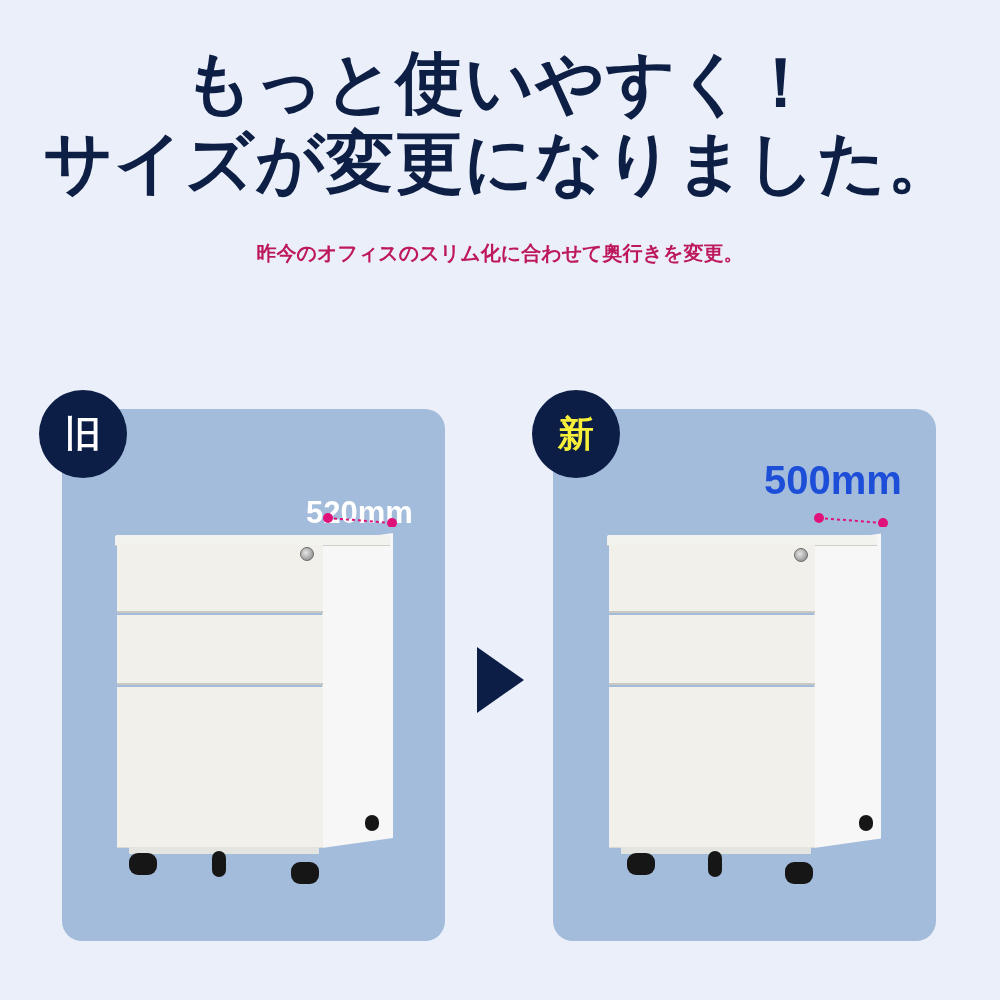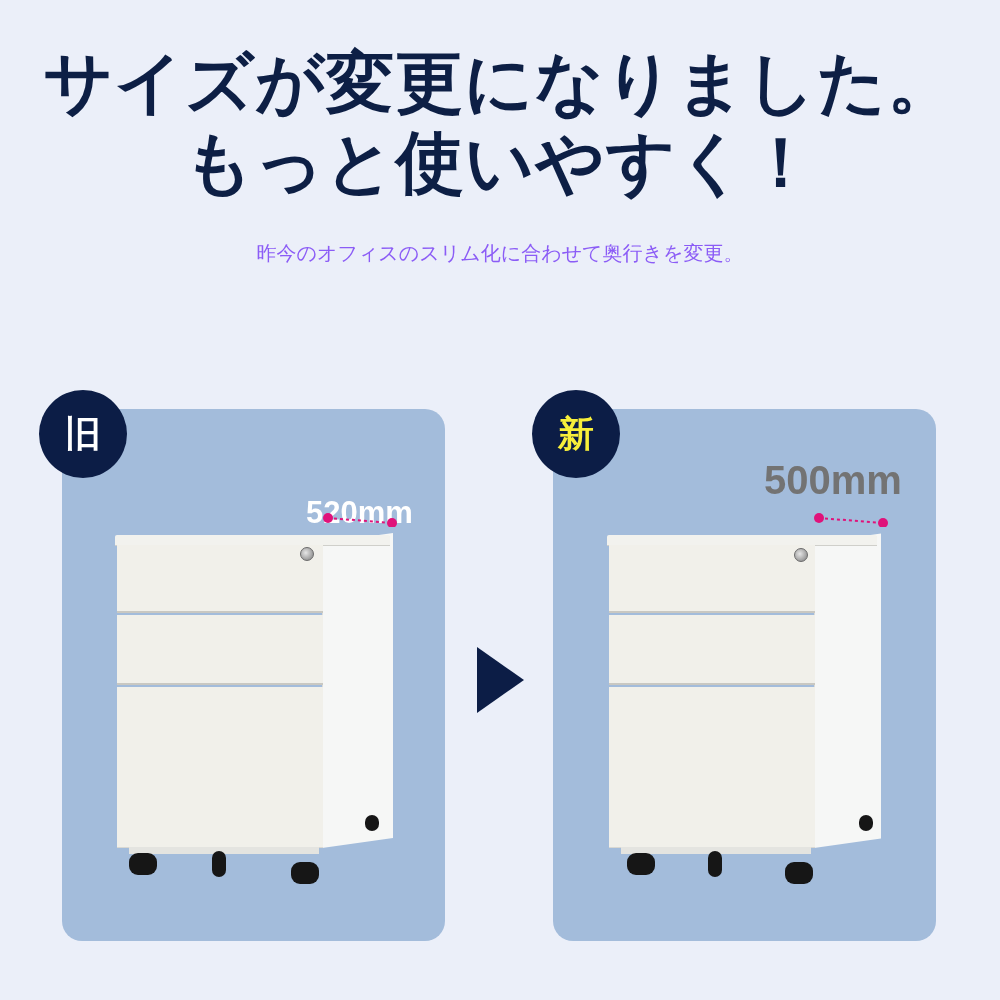--- a/index.html
+++ b/index.html
@@ -10,42 +10,42 @@
       color:#0d1f45;
     }
     .headline {
       position:absolute; left:0; top:42px; width:1000px; text-align:center;
       font-family:"DejaVu Serif", "Liberation Serif", serif;
       font-weight:bold; color:#0d1f45;
     }
     .headline .line { display:block; font-size:68px; line-height:80px; letter-spacing:1px; }
     .subcopy {
       position:absolute; left:0; top:232px; width:1000px; text-align:center;
-      font-weight:normal; font-size:20px; color:#8b5cf6;
+      font-weight:bold; font-size:20px; color:#be185d;
     }
     .subcopy .line { display:block; line-height:42px; }
 
     .panel {
       position:absolute; top:409px; width:383px; height:532px;
       background:#a3bcdb; border-radius:20px;
     }
     .panel.left { left:62px; }
     .panel.right { left:553px; }
 
     .badge {
       position:absolute; width:88px; height:88px; border-radius:50%;
       background:#0c1d46; display:flex; align-items:center; justify-content:center;
       font-weight:bold; font-size:36px;
     }
     .badge.old { left:39px; top:390px; color:#ffffff; }
     .badge.new { left:532px; top:390px; color:#f8ef3a; }
 
     .dim-label { position:absolute; font-weight:bold; }
     .dim-label.old { left:306px; top:495px; font-size:31px; color:#ffffff; }
-    .dim-label.new { left:764px; top:458px; font-size:40px; color:#737373; }
+    .dim-label.new { left:764px; top:458px; font-size:40px; color:#1d4ed8; }
 
     .dim-line { position:absolute; width:75px; height:14px; }
 
     .arrow {
       position:absolute; left:477px; top:647px; width:0; height:0;
       border-top:33px solid transparent; border-bottom:33px solid transparent;
       border-left:47px solid #0c1d46;
     }
 
     
@@ -79,22 +79,22 @@
     .caster {
       position:absolute; width:28px; height:22px; background:#161616;
       border-radius:9px;
     }
     .caster.stem { width:14px; height:26px; border-radius:7px; }
   </style>
 </head>
 <body>
 
 <div class="headline">
+  <span class="line">もっと使いやすく！</span>
   <span class="line">サイズが変更になりました。</span>
-  <span class="line">もっと使いやすく！</span>
 </div>
 
 <div class="subcopy">
   <span class="line">昨今のオフィスのスリム化に合わせて奥行きを変更。</span>
 </div>
 
 <div class="panel left"></div>
 <div class="badge old">
   <span>旧</span>
 </div>

